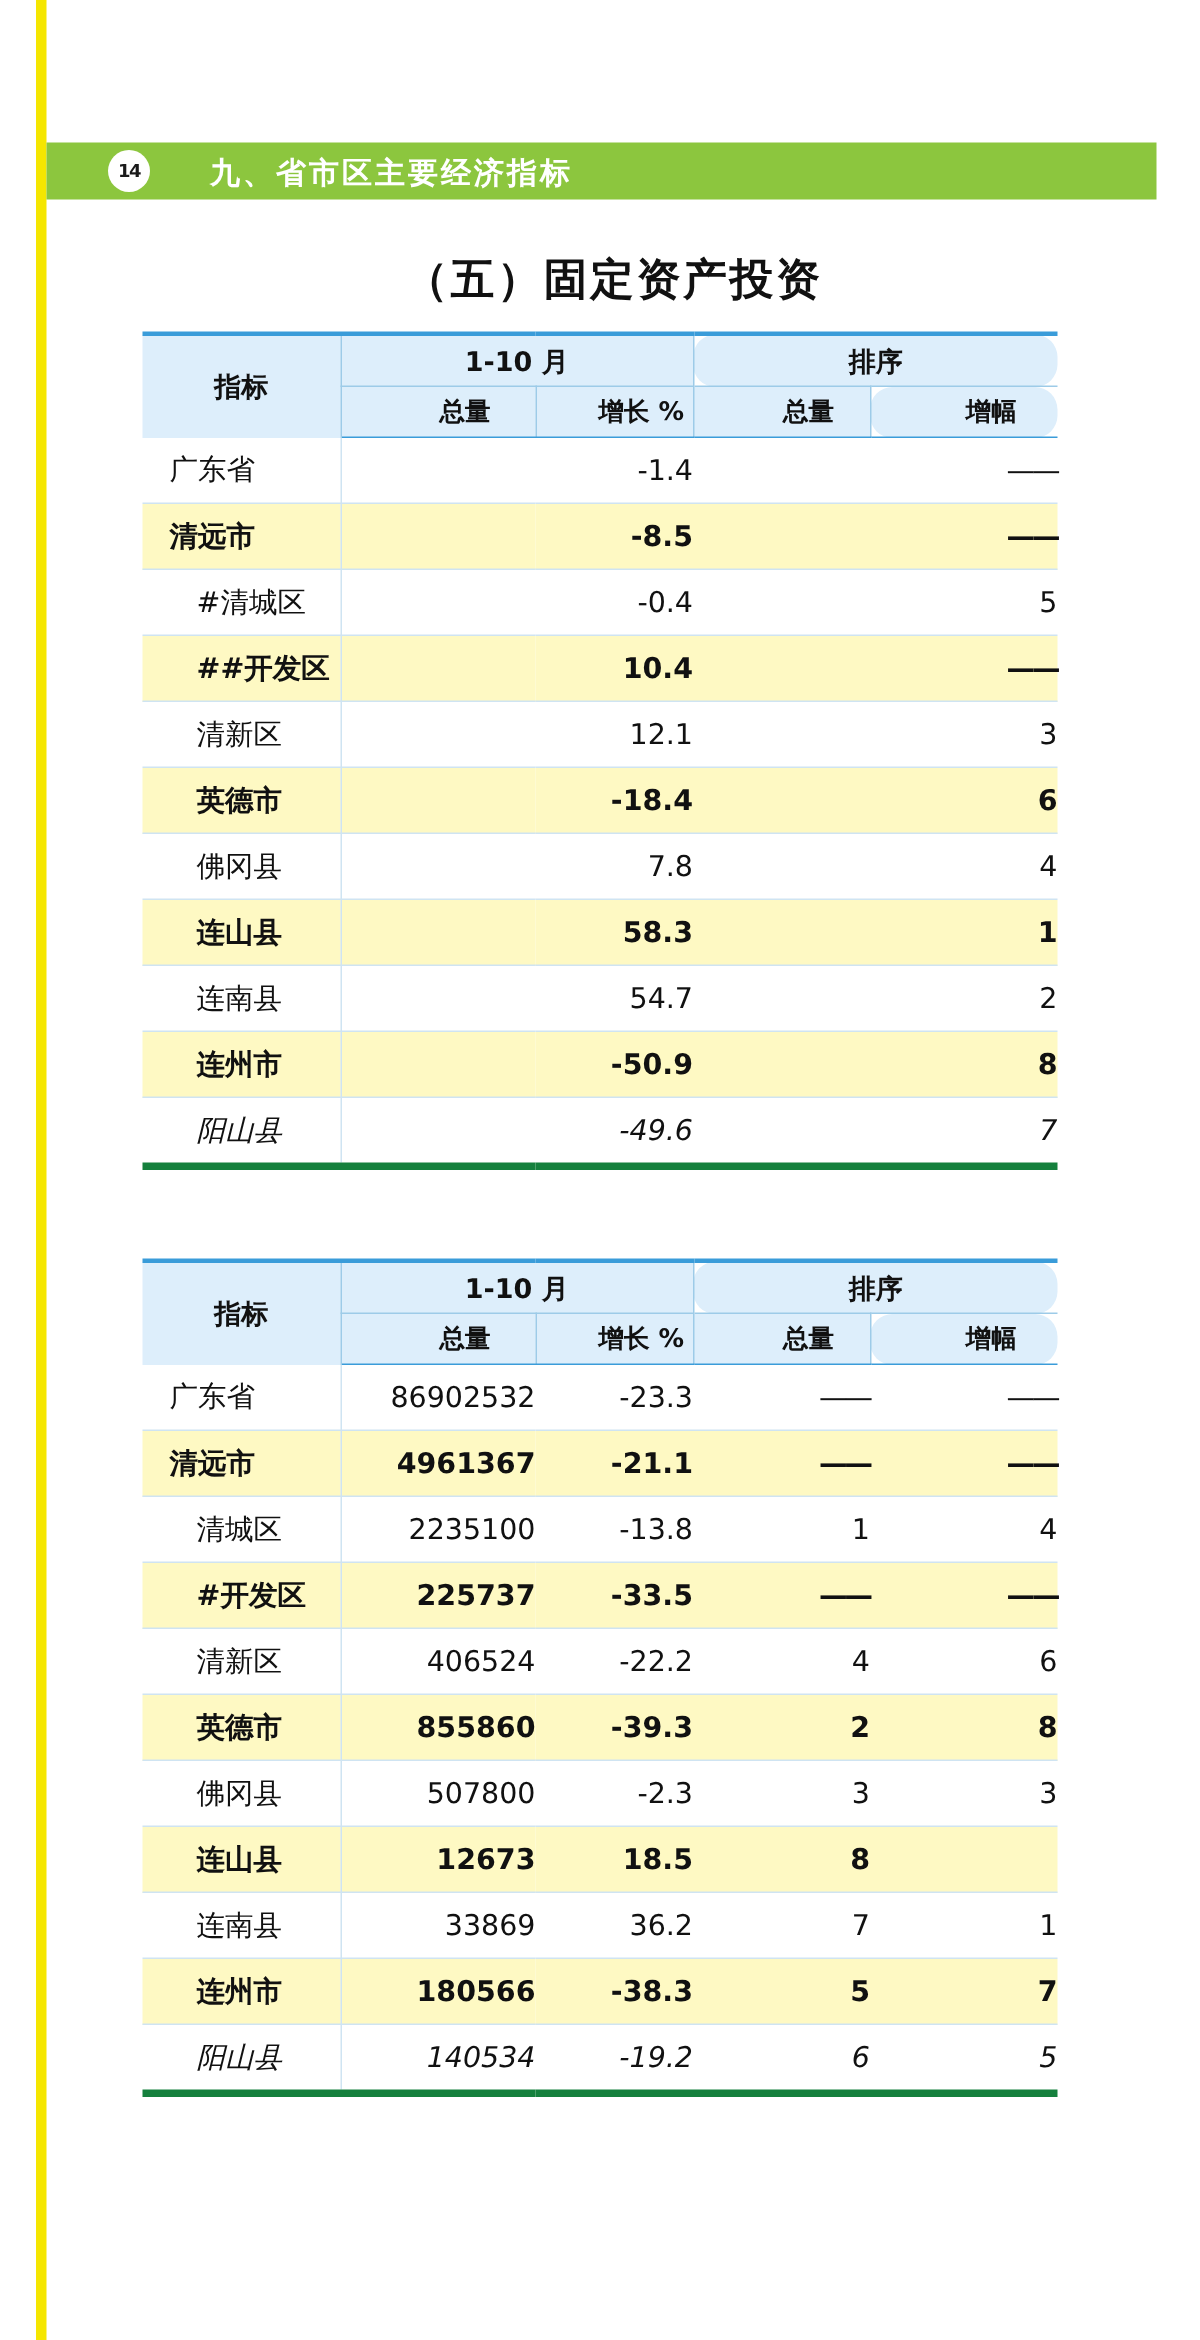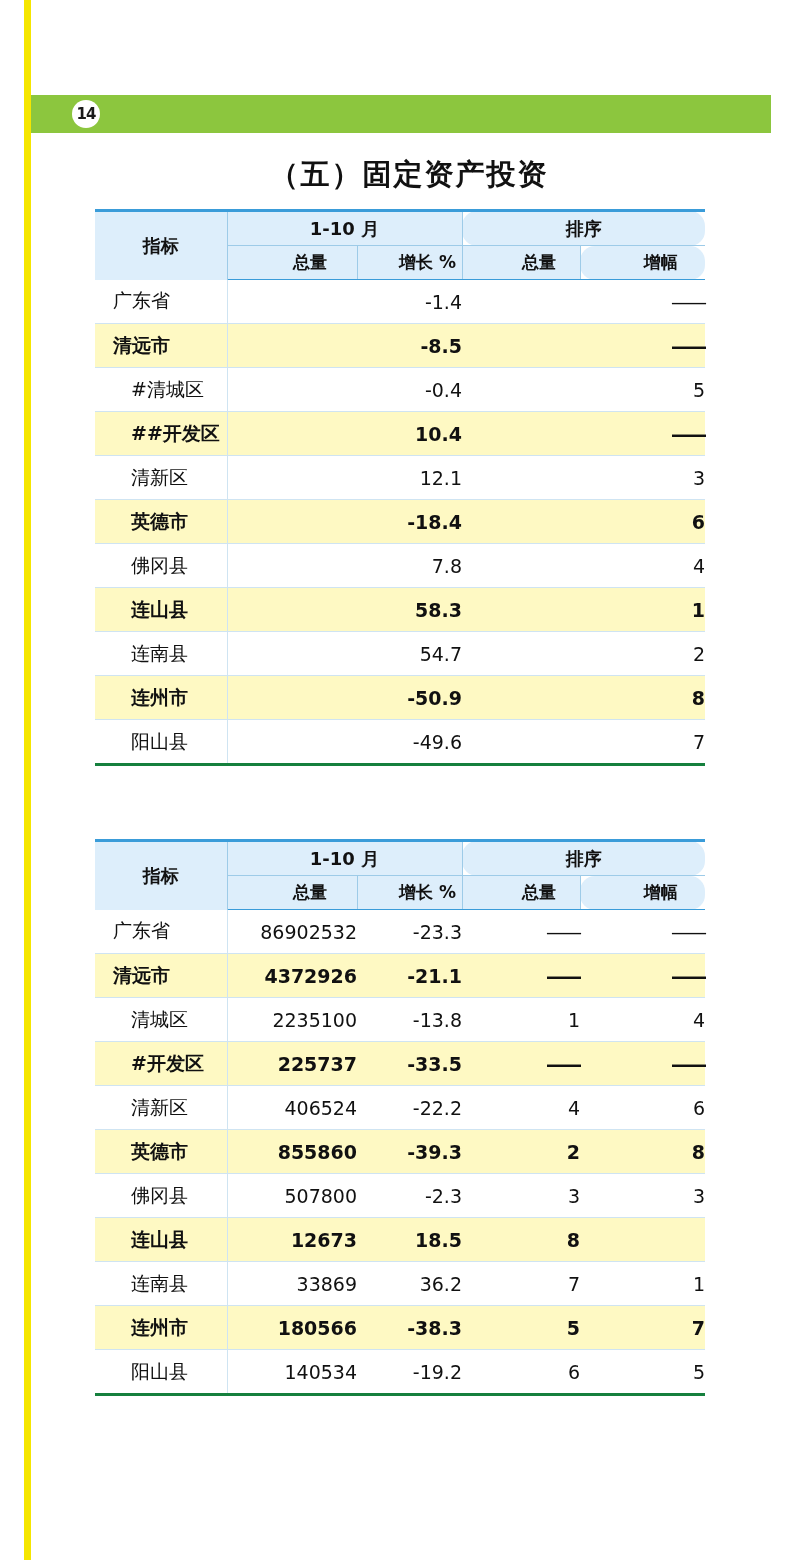--- a/index.html
+++ b/index.html
@@ -42,21 +42,21 @@
   }
   .page-num {
     position: absolute;
     left: 72px;
     top: 100px;
     width: 28px;
     height: 28px;
     border-radius: 50%;
     background: #ffffff;
     color: #1a1a1a;
-    font-size: 15px;
+    font-size: 12px;
     font-weight: bold;
     display: flex;
     align-items: center;
     justify-content: center;
     font-family: "DejaVu Sans", sans-serif;
     letter-spacing: -1px;
   }
   .header-title {
     position: absolute;
     left: 140px;
@@ -73,21 +73,21 @@
     left: 0;
     width: 800px;
   }
   .section-title {
     text-align: center;
     font-size: 29px;
     font-weight: bold;
     color: #111111;
     letter-spacing: 2px;
     font-family: "DejaVu Sans", sans-serif;
-    margin: 0;
+    margin: 12px;
     padding-left: 18px;
   }
   .unit-line {
     text-align: right;
     font-size: 19px;
     color: #111111;
     font-family: "DejaVu Sans", sans-serif;
     padding-right: 112px;
     margin-top: 12px;
   }
@@ -154,35 +154,37 @@
     padding-left: 18px;
     padding-right: 0;
     border-right: 1px solid #cfe4f2;
   }
   tbody td.name.indent1 { padding-left: 36px; }
   tbody tr.alt td {
     background: #fef9c3;
     font-weight: bold;
   }
   tbody tr:last-child td {
-    border-bottom: 3px solid #15803d;
+    border-bottom: 5px solid #15803d;
+    font-style: italic;
   }
   .dash {
     letter-spacing: -2px;
   }
 </style>
 </head>
 <body>
 
 <div class="page">
 
   <div class="left-bar"></div>
 
   <div class="header-band"></div>
   <div class="page-num">14</div>
+  <div class="header-title">九、省市区主要经济指标</div>
 
   <div class="section" style="top:155px;">
     <div class="section-title">（五）固定资产投资</div>
 
     <table class="data">
       <colgroup>
         <col class="c0">
           <col class="c1">
           <col class="c2">
           <col class="c3">
@@ -309,21 +311,21 @@
       <tbody>
         <tr>
           <td class="name">广东省</td>
           <td>86902532</td>
           <td>-23.3</td>
           <td class="dash">——</td>
           <td class="dash">——</td>
         </tr>
         <tr class="alt">
           <td class="name">清远市</td>
-          <td>4372926</td>
+          <td>4961367</td>
           <td>-21.1</td>
           <td class="dash">——</td>
           <td class="dash">——</td>
         </tr>
         <tr>
           <td class="name indent1">清城区</td>
           <td>2235100</td>
           <td>-13.8</td>
           <td>1</td>
           <td>4</td>

